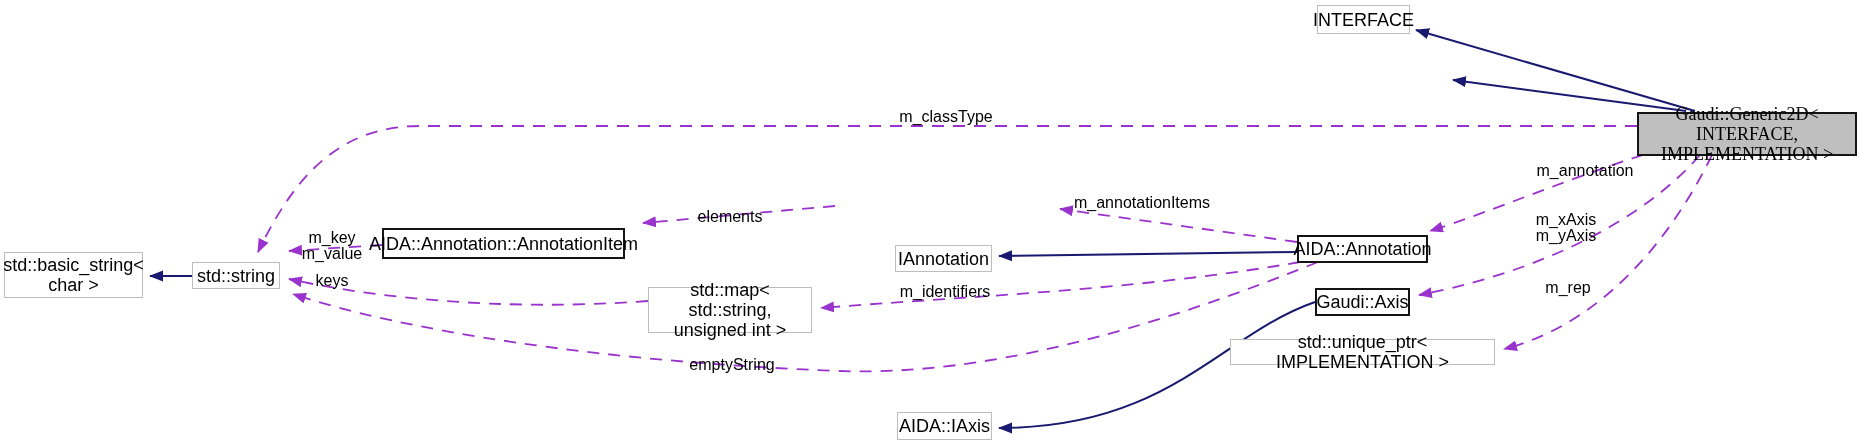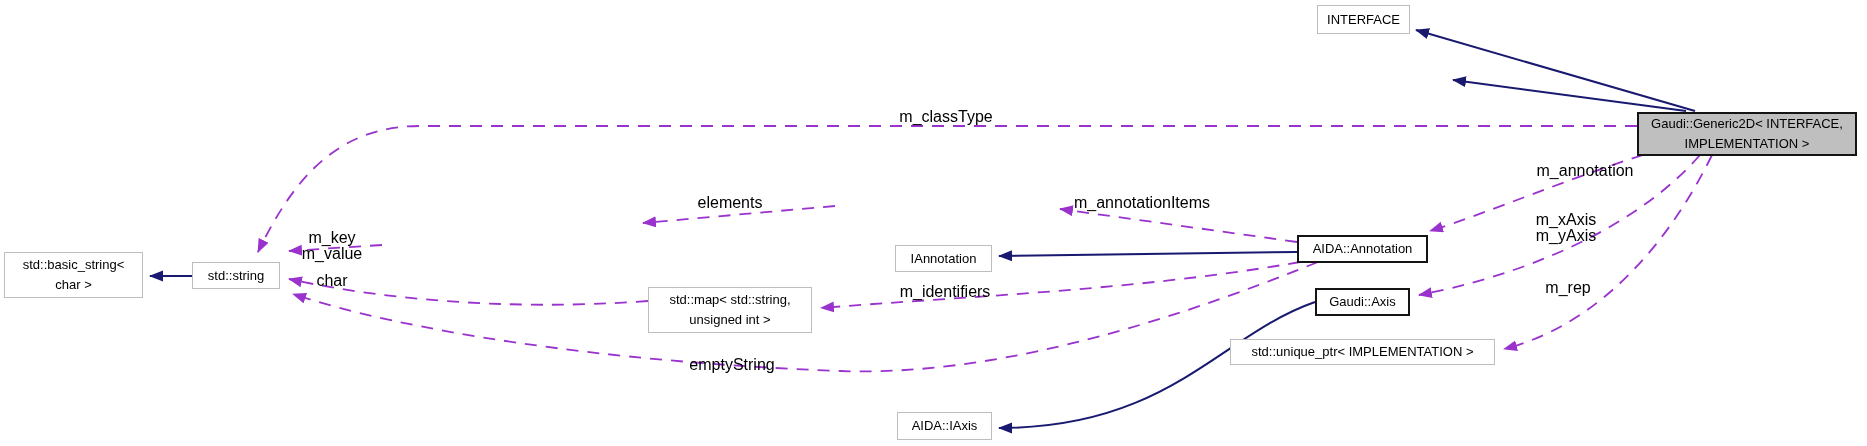--- a/index.html
+++ b/index.html
@@ -9,30 +9,30 @@
     background:#ffffff;
     font-family:"Liberation Sans","DejaVu Sans",sans-serif;
     overflow:hidden;
   }
   #edges{position:absolute;left:0;top:0;width:1867px;height:446px;}
   .node{
     position:absolute;
     background:#ffffff;
     border:1.5px solid #bdbdbd;
     color:#000000;
-    font-size:13px;
+    font-size:18px;
     line-height:20px;
     display:flex;align-items:center;justify-content:center;
     text-align:center;
     white-space:pre-line;
     box-sizing:border-box;
     z-index:2;
   }
   .node.doc{border:2px solid #141414;}
-  .node.selected{background:#bfbfbf;border:2px solid #141414;}
+  .node.selected{background:#bfbfbf;border:2px solid #141414;font-family:Liberation Serif, serif;}
   .edge-label{
     position:absolute;
     transform:translate(-50%,-50%);
     font-size:16px;
     line-height:16px;
     color:#000000;
     text-align:center;
     white-space:pre-line;
     z-index:3;
     background:transparent;
@@ -73,45 +73,46 @@
     <path class="purple-edge" d="M1318,262 C1100,350 950,375 840,371 C600,362 400,330 293,294" marker-end="url(#arrow-purple)"></path>
   </svg>
 
   <div class="node" style="left:1317px;top:5px;width:93px;height:29px;">INTERFACE</div>
 
 
   <div class="node selected" style="left:1637px;top:112px;width:220px;height:44px;">Gaudi::Generic2D&lt; INTERFACE,
 IMPLEMENTATION &gt;</div>
 
 
+  <div class="node doc" style="left:382px;top:228px;width:243px;height:31px;">AIDA::Annotation::AnnotationItem</div>
 
   <div class="node" style="left:895px;top:245px;width:97px;height:27px;">IAnnotation</div>
 
   <div class="node doc" style="left:1297px;top:235px;width:131px;height:28px;">AIDA::Annotation</div>
 
   <div class="node" style="left:4px;top:252px;width:139px;height:46px;">std::basic_string&lt;
 char &gt;</div>
 
   <div class="node" style="left:192px;top:262px;width:88px;height:27px;">std::string</div>
 
   <div class="node" style="left:648px;top:287px;width:164px;height:46px;">std::map&lt; std::string,
 unsigned int &gt;</div>
 
   <div class="node doc" style="left:1315px;top:288px;width:95px;height:28px;">Gaudi::Axis</div>
 
   <div class="node" style="left:1230px;top:339px;width:265px;height:26px;">std::unique_ptr&lt; IMPLEMENTATION &gt;</div>
 
   <div class="node" style="left:897px;top:412px;width:95px;height:28px;">AIDA::IAxis</div>
 
   <div class="edge-label" style="left:946px;top:117px;">m_classType</div>
-  <div class="edge-label" style="left:730px;top:203px;">elements</div>
+  <div class="edge-label" style="left:730px;top:217px;">elements</div>
   <div class="edge-label" style="left:1142px;top:203px;">m_annotationItems</div>
   <div class="edge-label" style="left:1567px;top:171px;padding-left:36px;">m_annotation</div>
   <div class="edge-label" style="left:1566px;top:228px;">m_xAxis
 m_yAxis</div>
   <div class="edge-label" style="left:1568px;top:288px;">m_rep</div>
   <div class="edge-label" style="left:332px;top:246px;">m_key
 m_value</div>
-  <div class="edge-label" style="left:332px;top:281px;">char</div>
+  <div class="edge-label" style="left:332px;top:281px;">keys</div>
   <div class="edge-label" style="left:945px;top:292px;">m_identifiers</div>
   <div class="edge-label" style="left:732px;top:353px;margin-top:12px;">emptyString</div>
 
 </div>
 
 </body></html>

